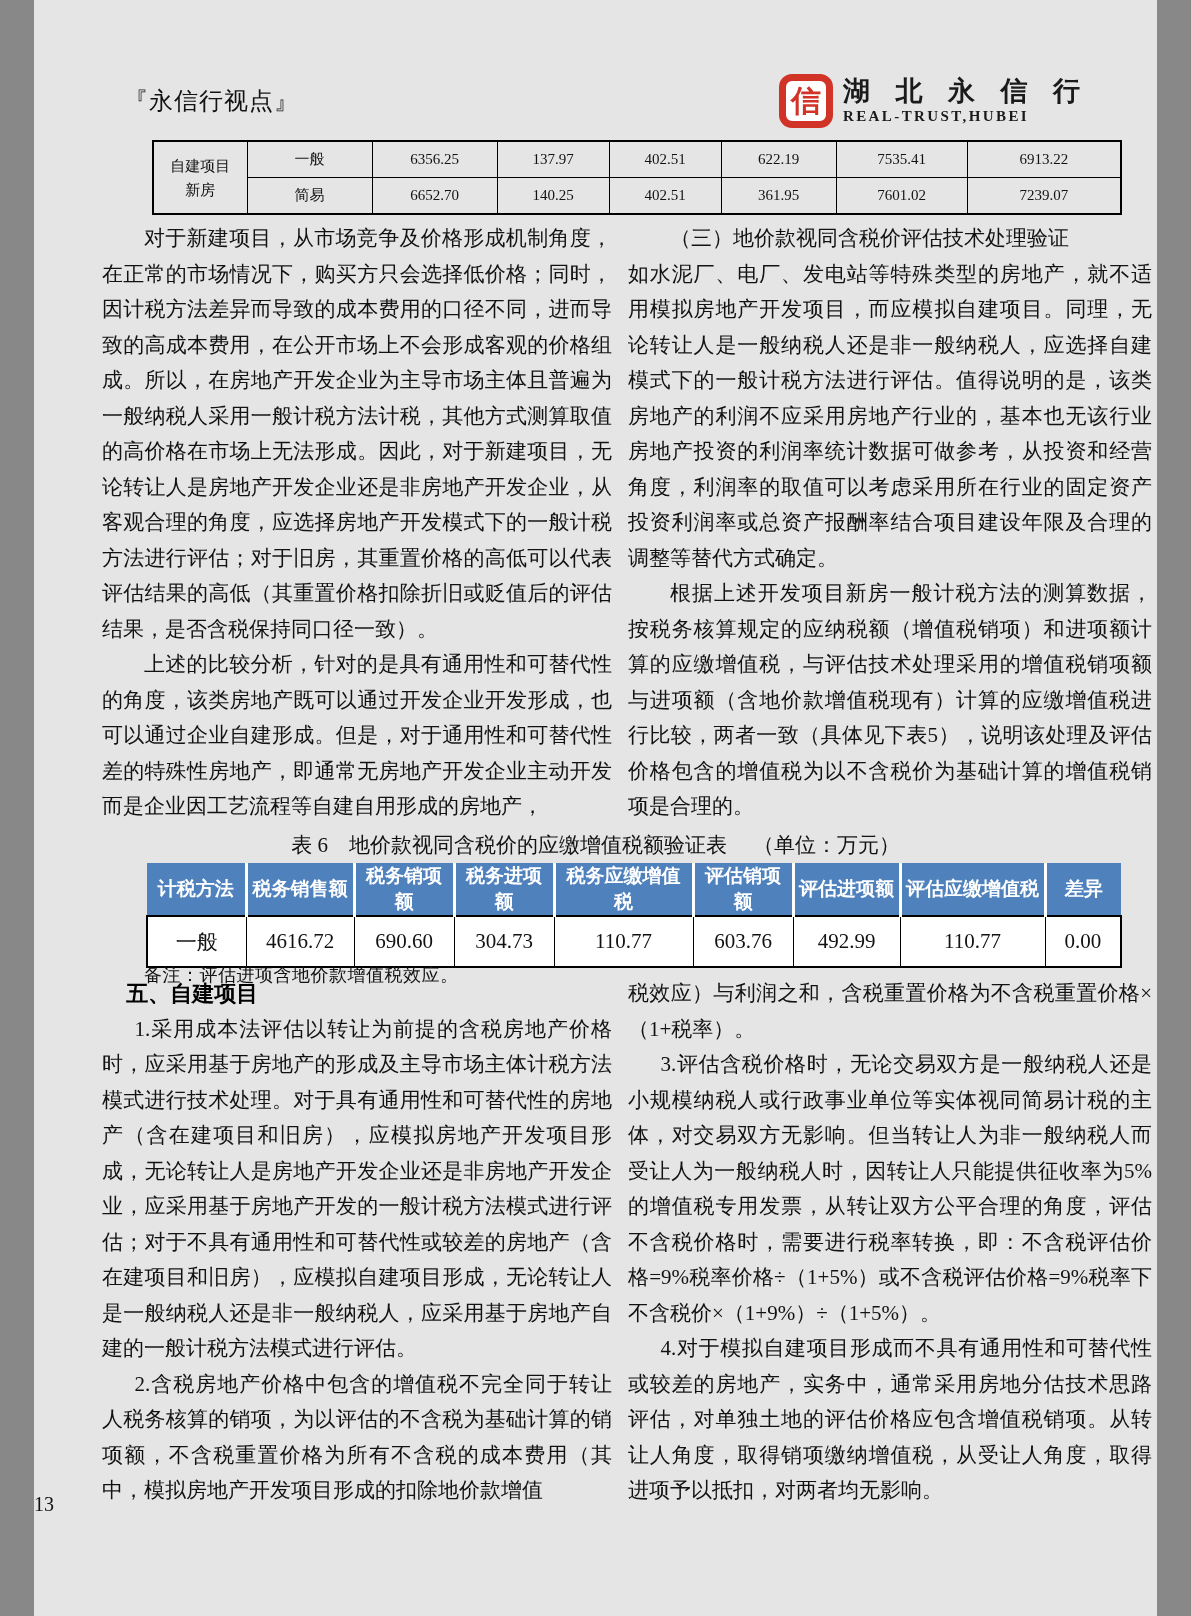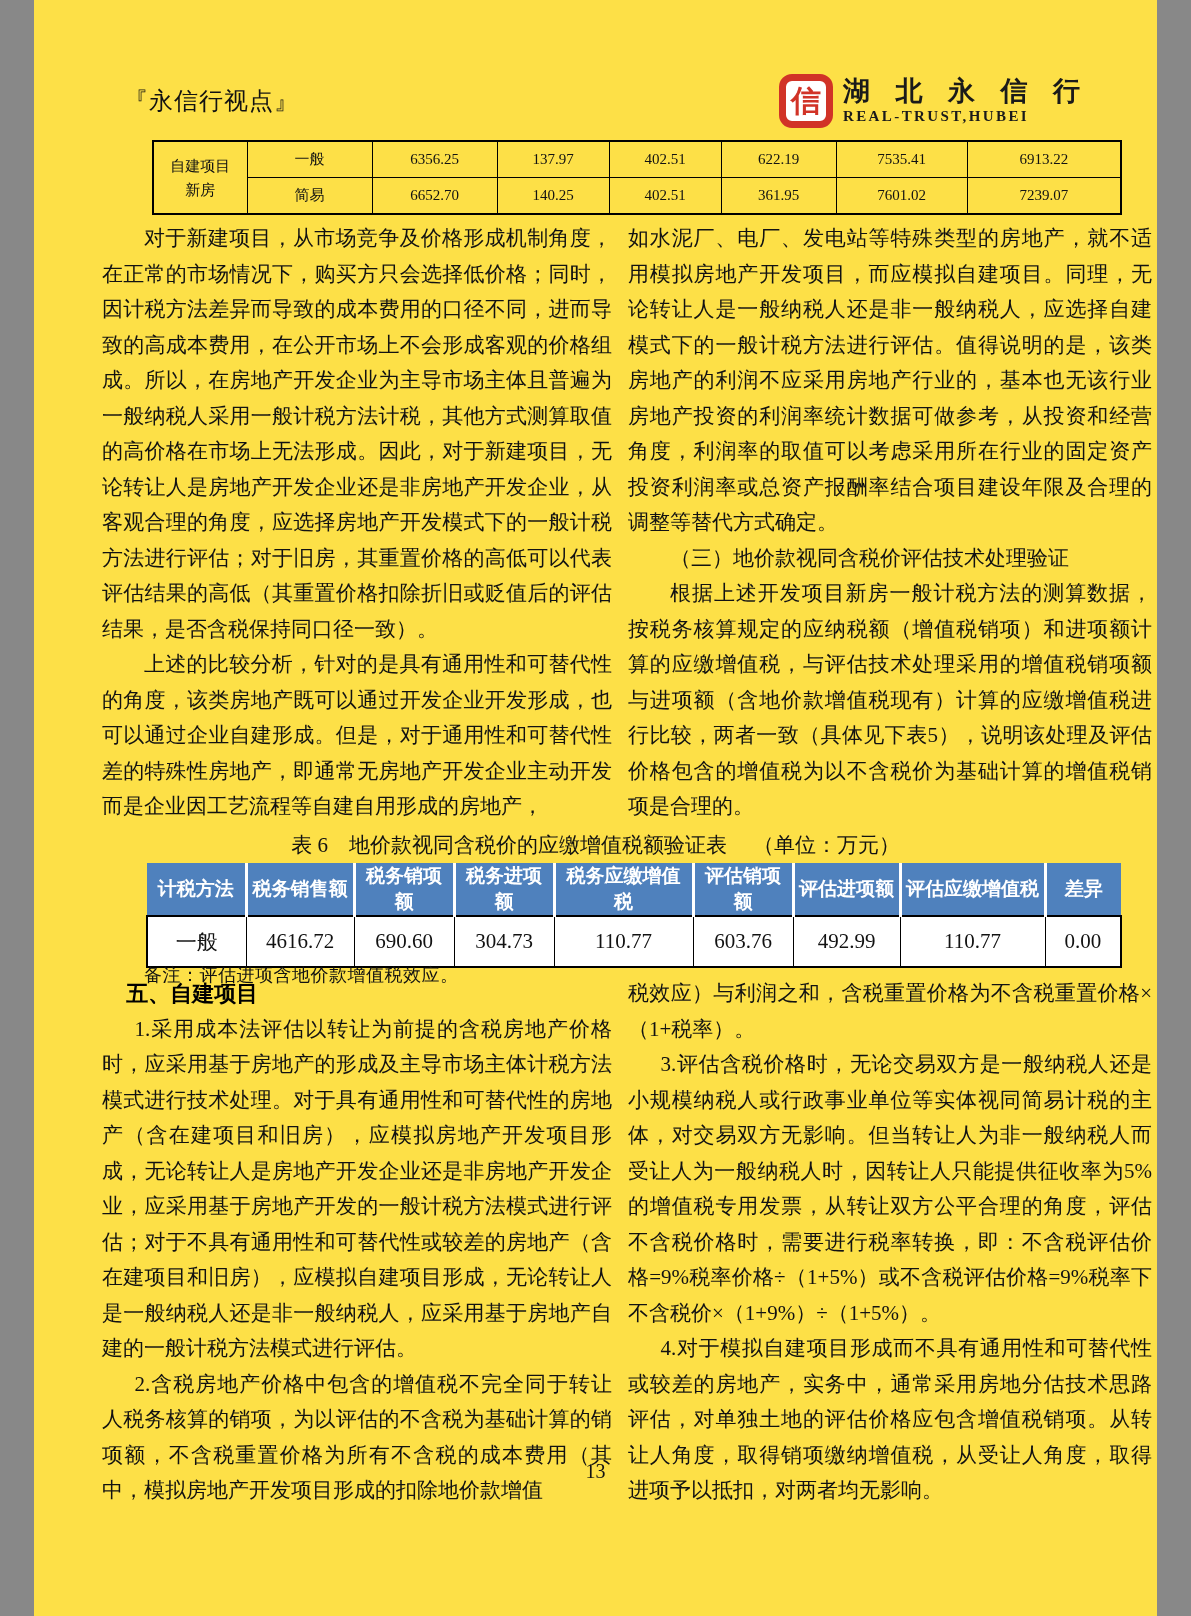--- a/index.html
+++ b/index.html
@@ -1,20 +1,20 @@
 <!DOCTYPE html>
 <html><head>
 <meta charset="utf-8">
 <style>
   html,body{margin:0;padding:0;background:#888;}
   .page{
     position:relative;
     width:1123px;height:1616px;
     margin:0 auto;
-    background:#fde047;
+    background:#e5e5e5;
     color:#121212;
     font-family:"Liberation Serif",serif;
     overflow:hidden;
   }
   
   .masthead{
     position:absolute;left:90px;top:85px;
     font-size:24px;letter-spacing:1px;
   }
   .logo{
@@ -96,22 +96,22 @@
     font-size:21px;text-align:center;vertical-align:middle;
     height:49px;padding:0 2px;background:#fff;
   }
   .t6 tbody tr{border:2.5px solid #000;}
   .t6note{
     position:absolute;top:963px;left:110px;
     font-size:18px;letter-spacing:.5px;
   }
   
   .pageno{
-    position:absolute;left:0;right:0;top:1460px;
-    text-align:center;font-size:20px;
+    position:absolute;left:0;right:0;top:1493px;
+    text-align:left;font-size:20px;
   }
 </style>
 </head>
 <body>
 
 <div class="page">
 
   <div class="masthead">『永信行视点』</div>
   <div class="logo">
     <div class="seal">
@@ -157,22 +157,22 @@
       </tr>
     </tbody>
   </table>
 
   <div class="cols cols-1">
     <div class="col-l">
       <p class="p">对于新建项目，从市场竞争及价格形成机制角度，在正常的市场情况下，购买方只会选择低价格；同时，因计税方法差异而导致的成本费用的口径不同，进而导致的高成本费用，在公开市场上不会形成客观的价格组成。所以，在房地产开发企业为主导市场主体且普遍为一般纳税人采用一般计税方法计税，其他方式测算取值的高价格在市场上无法形成。因此，对于新建项目，无论转让人是房地产开发企业还是非房地产开发企业，从客观合理的角度，应选择房地产开发模式下的一般计税方法进行评估；对于旧房，其重置价格的高低可以代表评估结果的高低（其重置价格扣除折旧或贬值后的评估结果，是否含税保持同口径一致）。</p>
       <p class="p">上述的比较分析，针对的是具有通用性和可替代性的角度，该类房地产既可以通过开发企业开发形成，也可以通过企业自建形成。但是，对于通用性和可替代性差的特殊性房地产，即通常无房地产开发企业主动开发而是企业因工艺流程等自建自用形成的房地产，</p>
     </div>
     <div class="col-r">
+      <p class="p">（三）地价款视同含税价评估技术处理验证</p>
       <p class="p cont">如水泥厂、电厂、发电站等特殊类型的房地产，就不适用模拟房地产开发项目，而应模拟自建项目。同理，无论转让人是一般纳税人还是非一般纳税人，应选择自建模式下的一般计税方法进行评估。值得说明的是，该类房地产的利润不应采用房地产行业的，基本也无该行业房地产投资的利润率统计数据可做参考，从投资和经营角度，利润率的取值可以考虑采用所在行业的固定资产投资利润率或总资产报酬率结合项目建设年限及合理的调整等替代方式确定。</p>
-      <p class="p">（三）地价款视同含税价评估技术处理验证</p>
       <p class="p">根据上述开发项目新房一般计税方法的测算数据，按税务核算规定的应纳税额（增值税销项）和进项额计算的应缴增值税，与评估技术处理采用的增值税销项额与进项额（含地价款增值税现有）计算的应缴增值税进行比较，两者一致（具体见下表5），说明该处理及评估价格包含的增值税为以不含税价为基础计算的增值税销项是合理的。</p>
     </div>
   </div>
 
   <div class="t6caption">
     <span>表 6　地价款视同含税价的应缴增值税额验证表</span><span class="unit">（单位：万元）</span>
   </div>
 
   <table class="t6">
     <colgroup>

